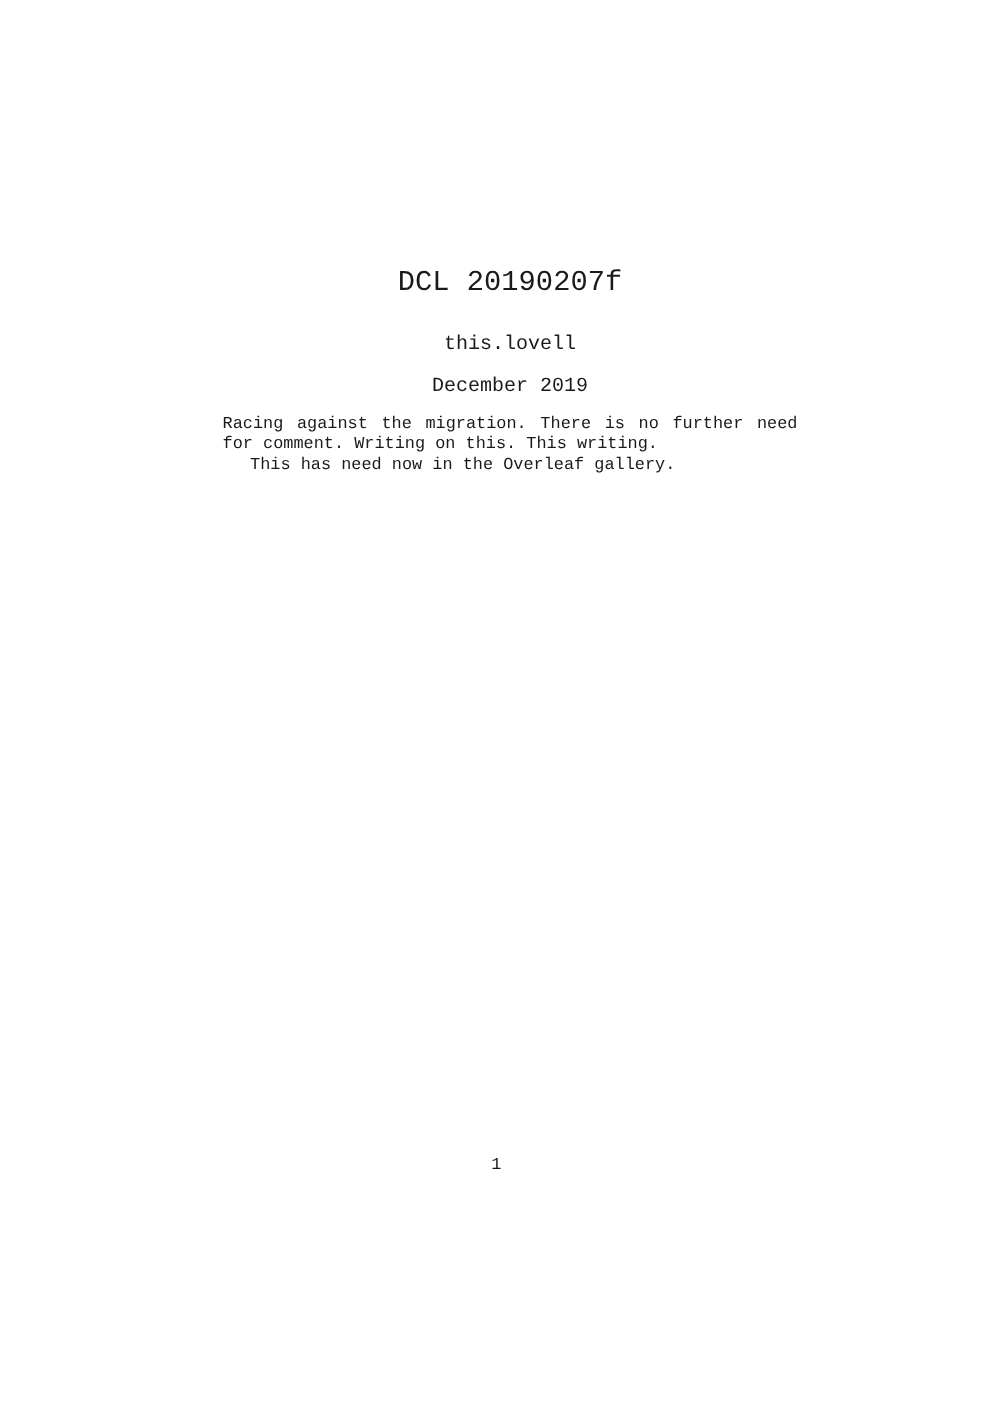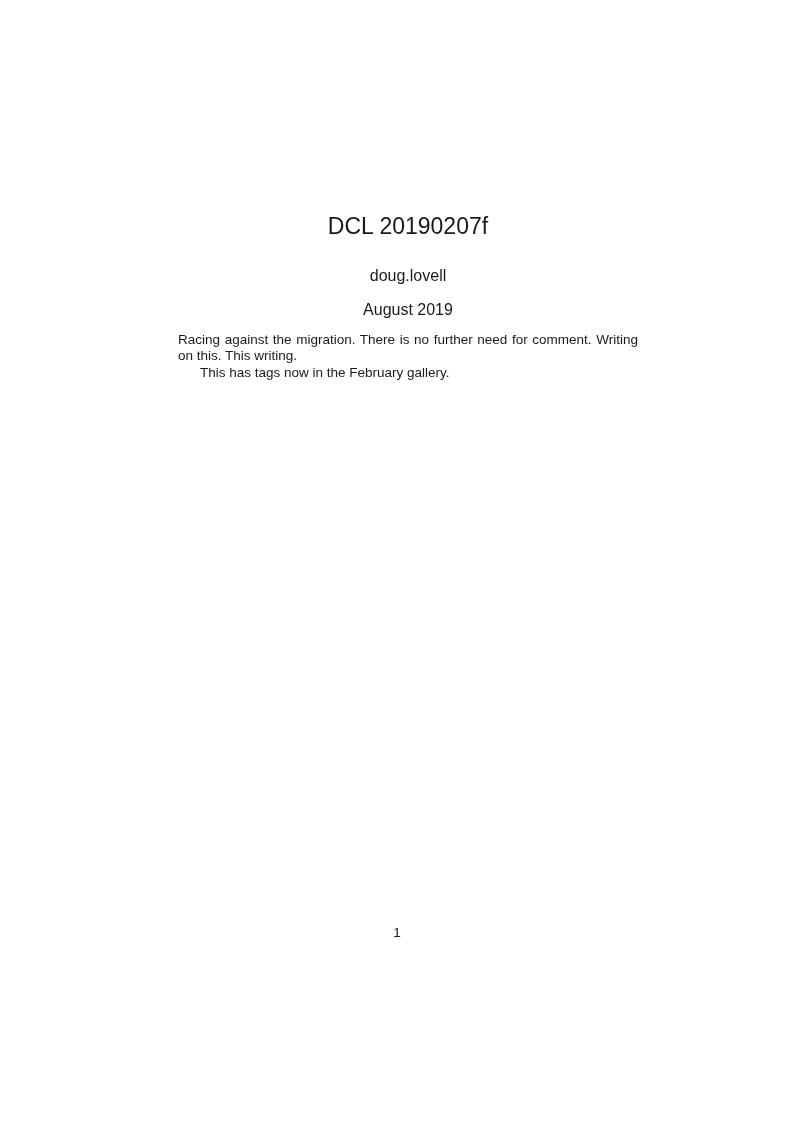--- a/index.html
+++ b/index.html
@@ -6,21 +6,21 @@
     margin: 0;
     padding: 0;
     background: #ffffff;
   }
   .page {
     position: relative;
     width: 794px;
     height: 1123px;
     background: #ffffff;
     overflow: hidden;
-    font-family: Liberation Sans, sans-serif;
+    font-family: Liberation Mono, monospace;
     color: #1a1a1a;
     border-radius: 30px;
   }
   .content {
     position: absolute;
     left: 178px;
     top: 0;
     width: 460px;
   }
   .doc-title {
@@ -76,26 +76,26 @@
   }
 </style>
 </head>
 <body>
 
 <div class="page">
   <div class="content">
 
     <div class="doc-title">DCL 20190207f</div>
 
-    <div class="doc-author">doug.lovell</div>
+    <div class="doc-author">this.lovell</div>
 
-    <div class="doc-date">August 2019</div>
+    <div class="doc-date">December 2019</div>
 
 
     <div class="body-text">
       <p class="para">Racing against the migration. There is no further need for comment. Writing on this. This writing.</p>
-      <p class="para indented">This has tags now in the February gallery.</p>
+      <p class="para indented">This has need now in the Overleaf gallery.</p>
     </div>
 
   </div>
 
   <div class="page-number">1</div>
 </div>
 
 </body></html>

